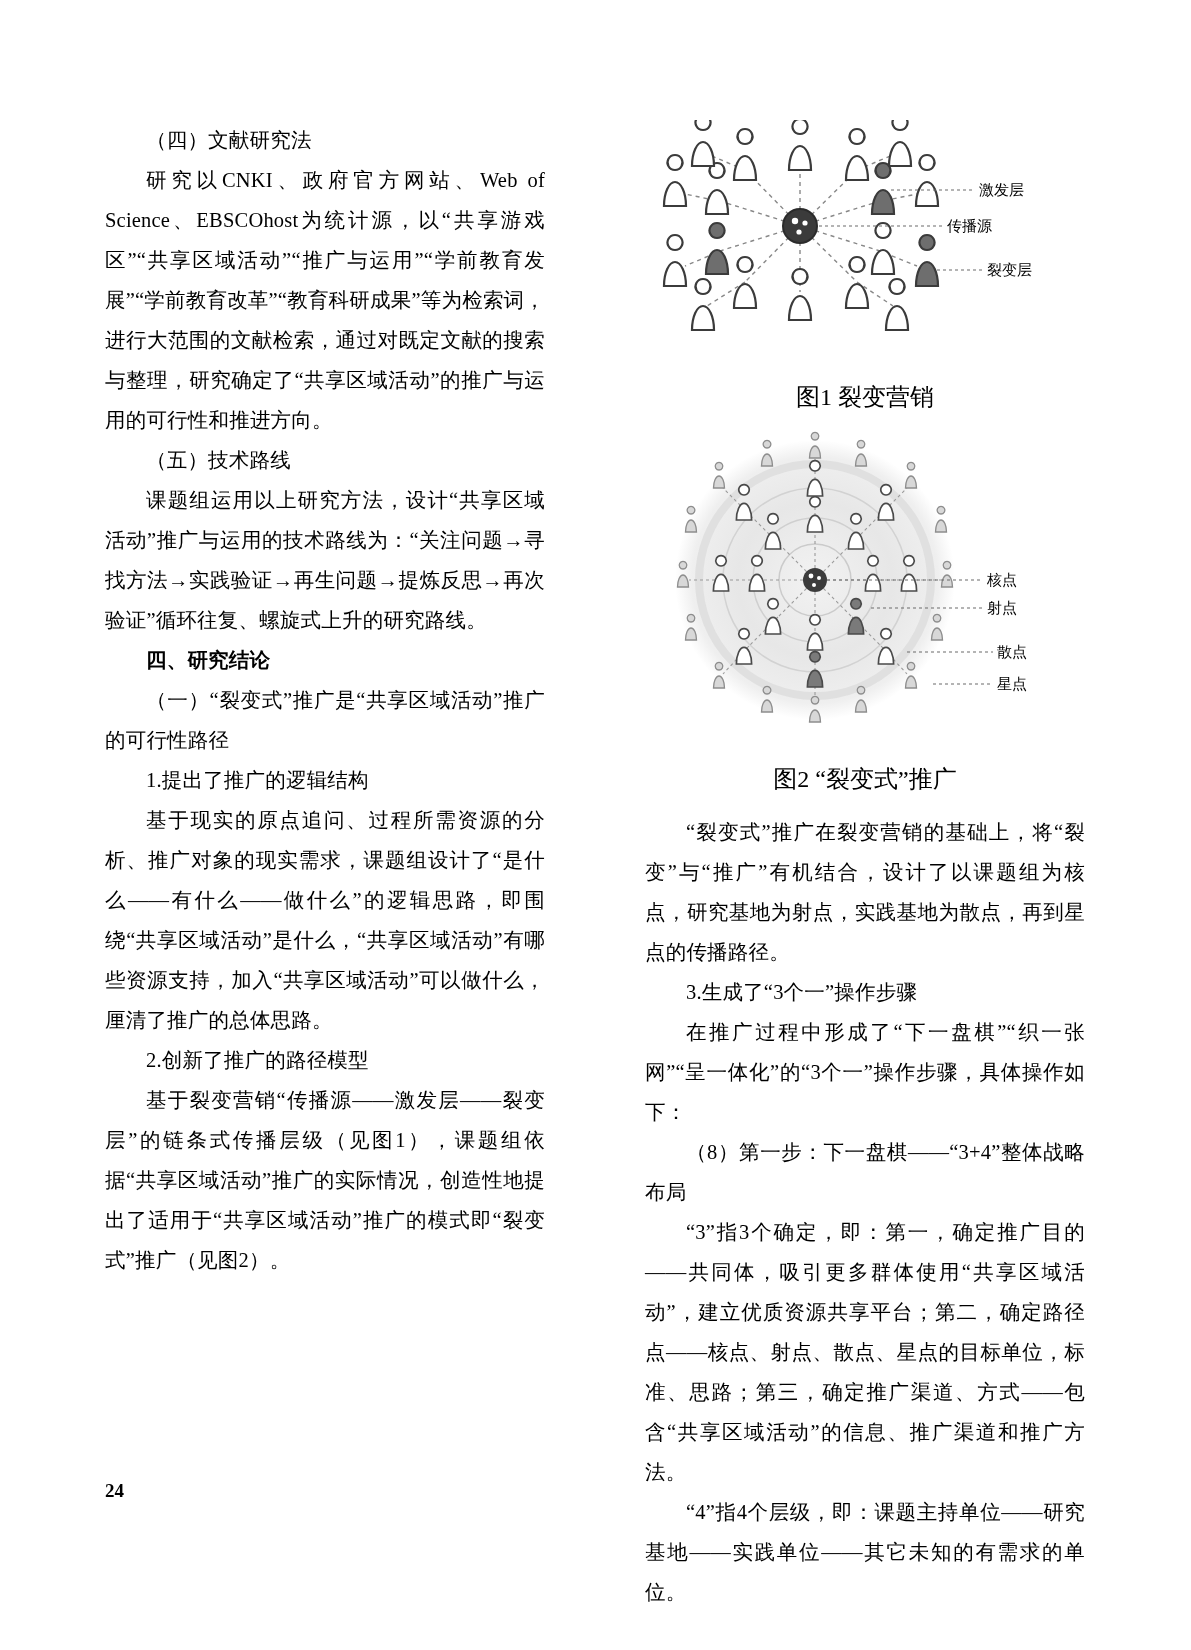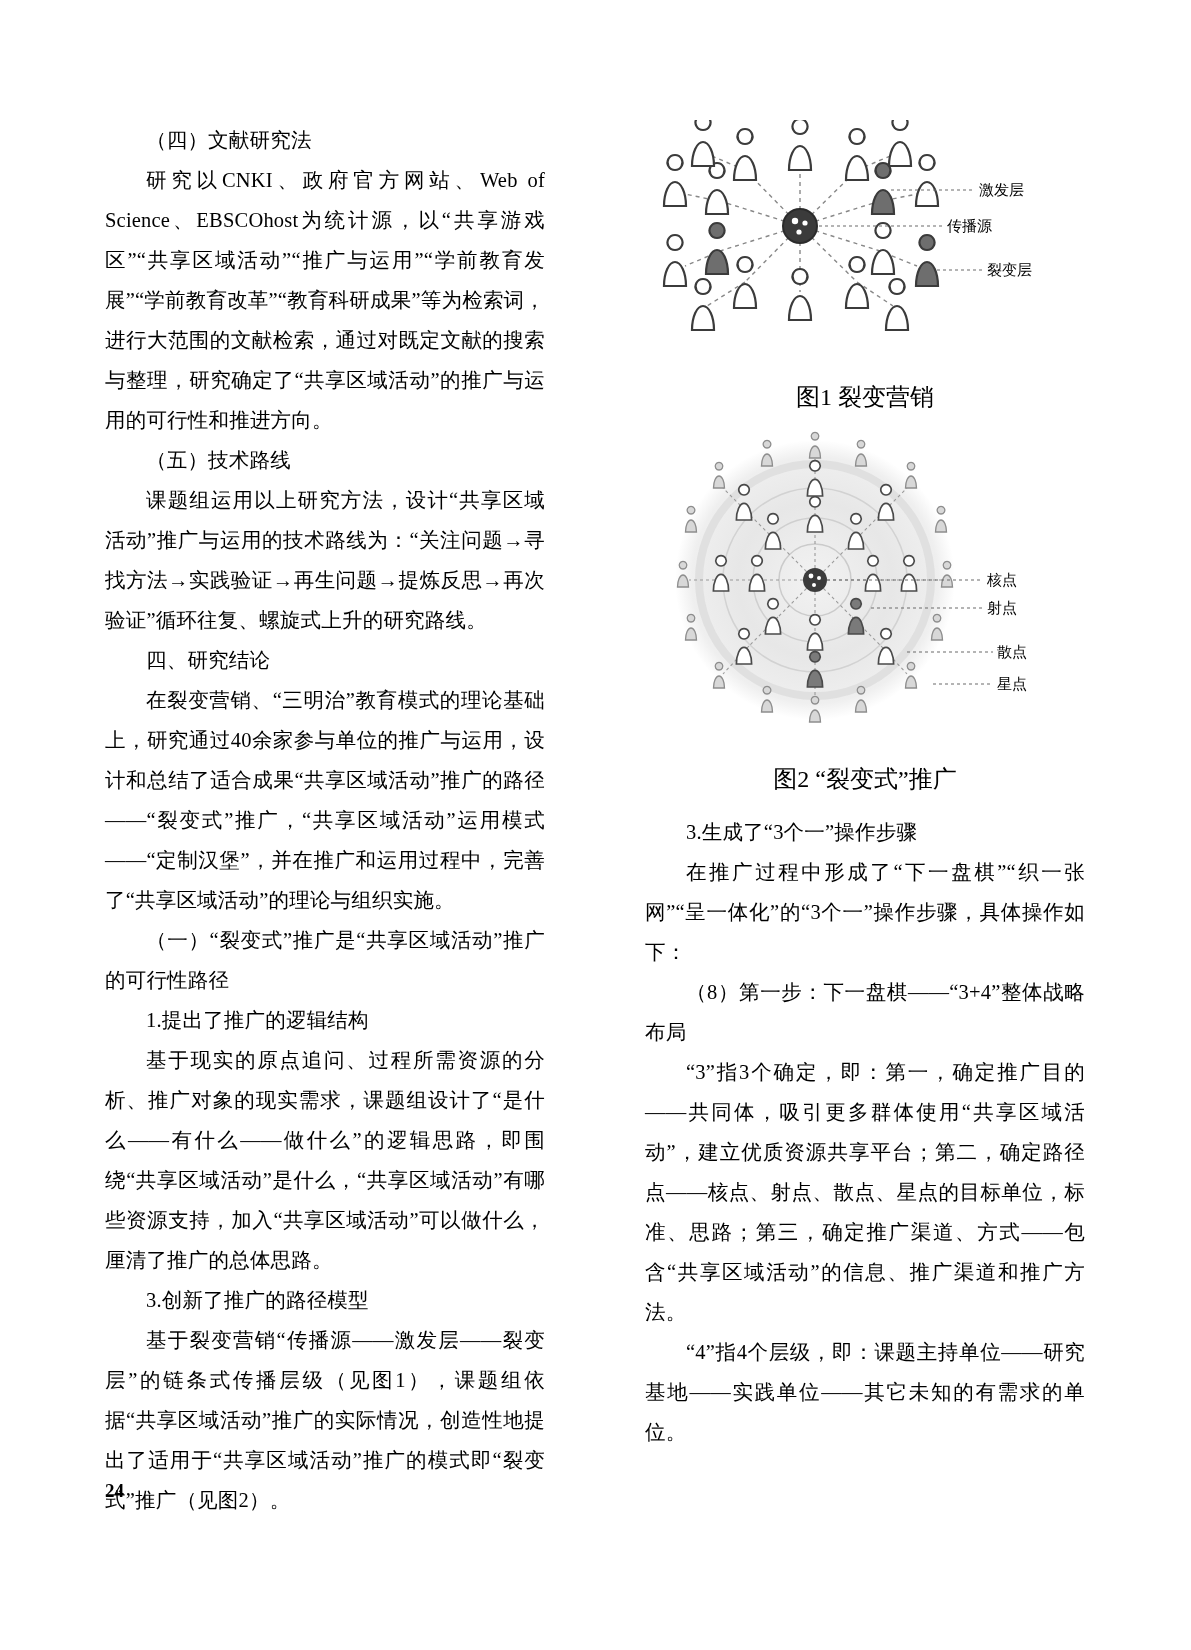--- a/index.html
+++ b/index.html
@@ -40,21 +40,21 @@
   p {
     margin: 0 0 0 0;
     font-size: 20.5px;
     line-height: 40px;
     text-align: justify;
     text-justify: inter-ideograph;
     letter-spacing: 0.2px;
   }
   p.indent { text-indent: 2em; }
   p.heading {
-    font-weight: normal;
+    font-weight: bold;
     text-indent: 2em;
   }
   .fig-caption {
     text-align: center;
     font-size: 24px;
     line-height: 38px;
     margin: 10px 0 14px 0;
   }
 
   
@@ -87,25 +87,24 @@
 <div class="page">
 
   <div class="columns">
 
     <div class="col col-left">
       <p class="indent">（四）文献研究法</p>
       <p class="indent">研究以CNKI、政府官方网站、Web of Science、EBSCOhost为统计源，以“共享游戏区”“共享区域活动”“推广与运用”“学前教育发展”“学前教育改革”“教育科研成果”等为检索词，进行大范围的文献检索，通过对既定文献的搜索与整理，研究确定了“共享区域活动”的推广与运用的可行性和推进方向。</p>
       <p class="indent">（五）技术路线</p>
       <p class="indent">课题组运用以上研究方法，设计“共享区域活动”推广与运用的技术路线为：“关注问题→寻找方法→实践验证→再生问题→提炼反思→再次验证”循环往复、螺旋式上升的研究路线。</p>
       <p class="heading">四、研究结论</p>
-      <p class="indent">在裂变营销、“三明治”教育模式的理论基础上，研究通过40余家参与单位的推广与运用，设计和总结了适合成果“共享区域活动”推广的路径——“裂变式”推广，“共享区域活动”运用模式——“定制汉堡”，并在推广和运用过程中，完善了“共享区域活动”的理论与组织实施。</p>
       <p class="indent">（一）“裂变式”推广是“共享区域活动”推广的可行性路径</p>
       <p class="indent">1.提出了推广的逻辑结构</p>
       <p class="indent">基于现实的原点追问、过程所需资源的分析、推广对象的现实需求，课题组设计了“是什么——有什么——做什么”的逻辑思路，即围绕“共享区域活动”是什么，“共享区域活动”有哪些资源支持，加入“共享区域活动”可以做什么，厘清了推广的总体思路。</p>
-      <p class="indent">3.创新了推广的路径模型</p>
+      <p class="indent">2.创新了推广的路径模型</p>
       <p class="indent">基于裂变营销“传播源——激发层——裂变层”的链条式传播层级（见图1），课题组依据“共享区域活动”推广的实际情况，创造性地提出了适用于“共享区域活动”推广的模式即“裂变式”推广（见图2）。</p>
     </div>
 
     <div class="col col-right">
 
       <div class="figure fig1-box">
         <svg width="440" height="248" viewBox="0 0 440 248">
           <defs>
             <g id="person1">
               <path d="M0,-16 a7.5,7.5 0 1,1 0.01,0 M-11,20 a11,24 0 0,1 22,0 z" fill="#ffffff" stroke="#3b3b3b" stroke-width="2.2"></path>
@@ -288,20 +287,21 @@
           </g>
 
           <text class="fig-label" x="342" y="155">核点</text>
           <text class="fig-label" x="342" y="183">射点</text>
           <text class="fig-label" x="352" y="227">散点</text>
           <text class="fig-label" x="352" y="259">星点</text>
         </svg>
       </div>
       <div class="fig-caption">图2  “裂变式”推广</div>
 
+      <p class="indent">“裂变式”推广在裂变营销的基础上，将“裂变”与“推广”有机结合，设计了以课题组为核点，研究基地为射点，实践基地为散点，再到星点的传播路径。</p>
       <p class="indent">3.生成了“3个一”操作步骤</p>
       <p class="indent">在推广过程中形成了“下一盘棋”“织一张网”“呈一体化”的“3个一”操作步骤，具体操作如下：</p>
       <p class="indent">（8）第一步：下一盘棋——“3+4”整体战略布局</p>
       <p class="indent">“3”指3个确定，即：第一，确定推广目的——共同体，吸引更多群体使用“共享区域活动”，建立优质资源共享平台；第二，确定路径点——核点、射点、散点、星点的目标单位，标准、思路；第三，确定推广渠道、方式——包含“共享区域活动”的信息、推广渠道和推广方法。</p>
       <p class="indent">“4”指4个层级，即：课题主持单位——研究基地——实践单位——其它未知的有需求的单位。</p>
     </div>
 
   </div>
 
   <div class="page-number">24</div>

